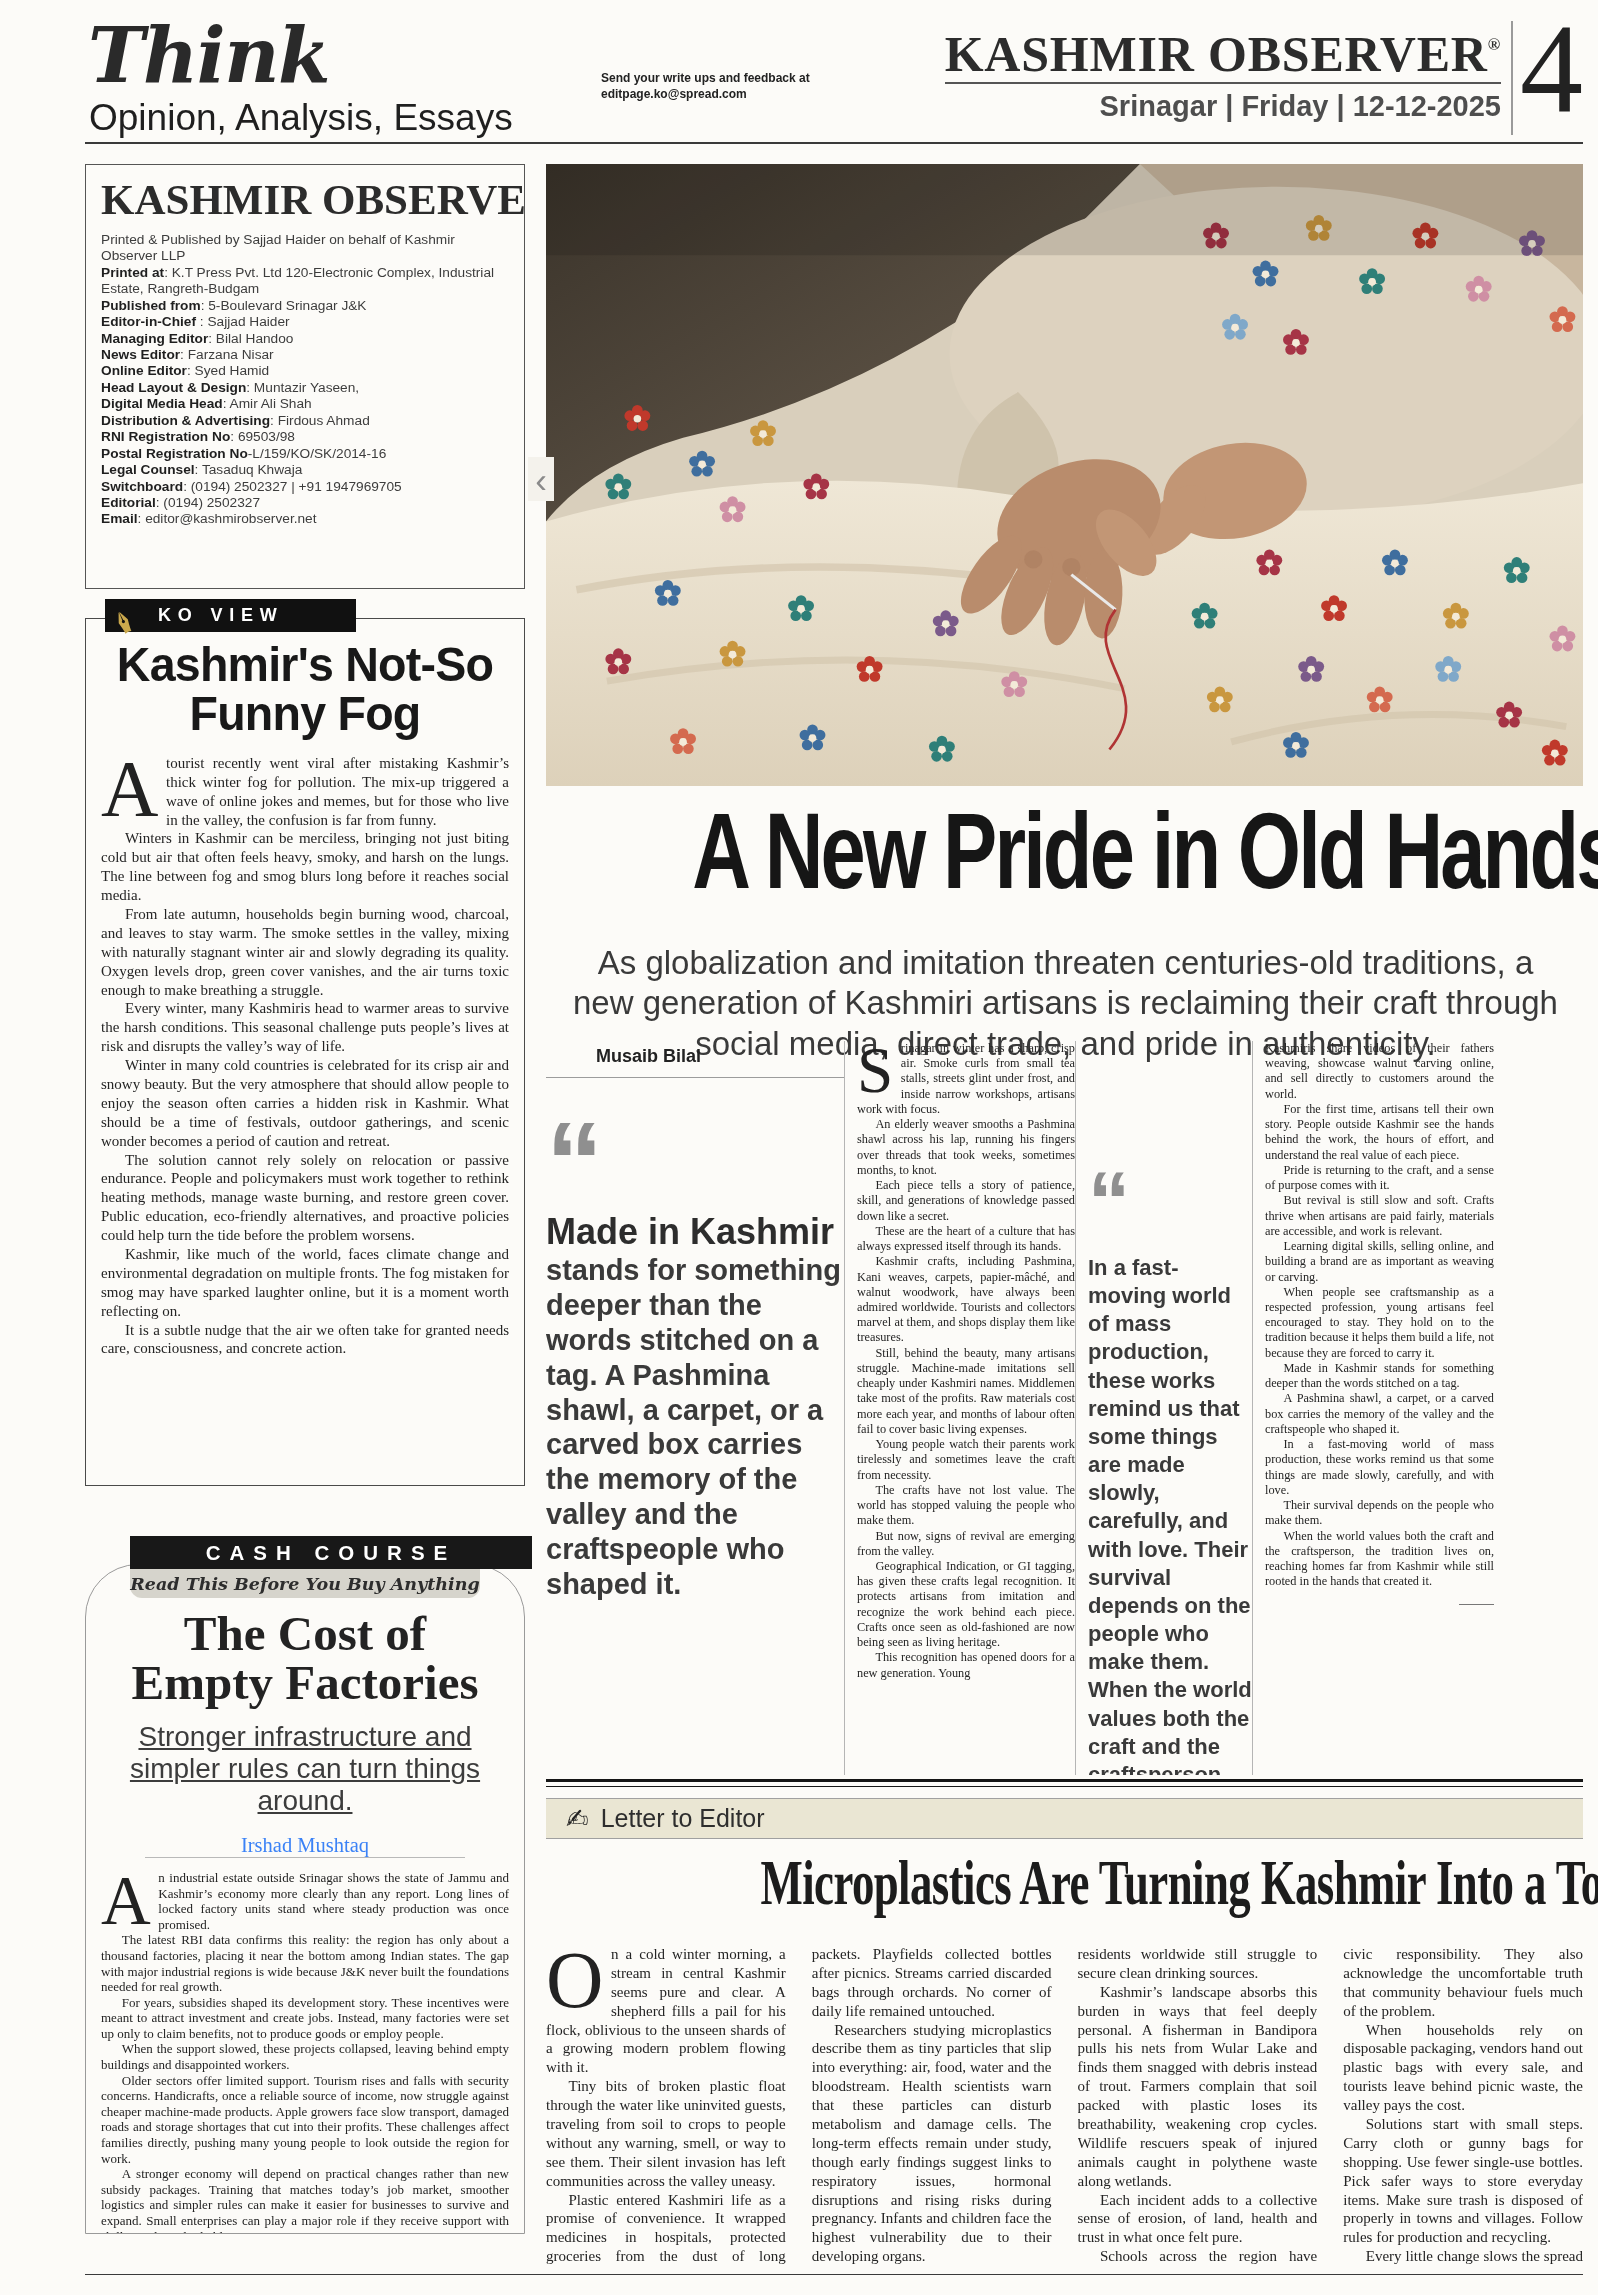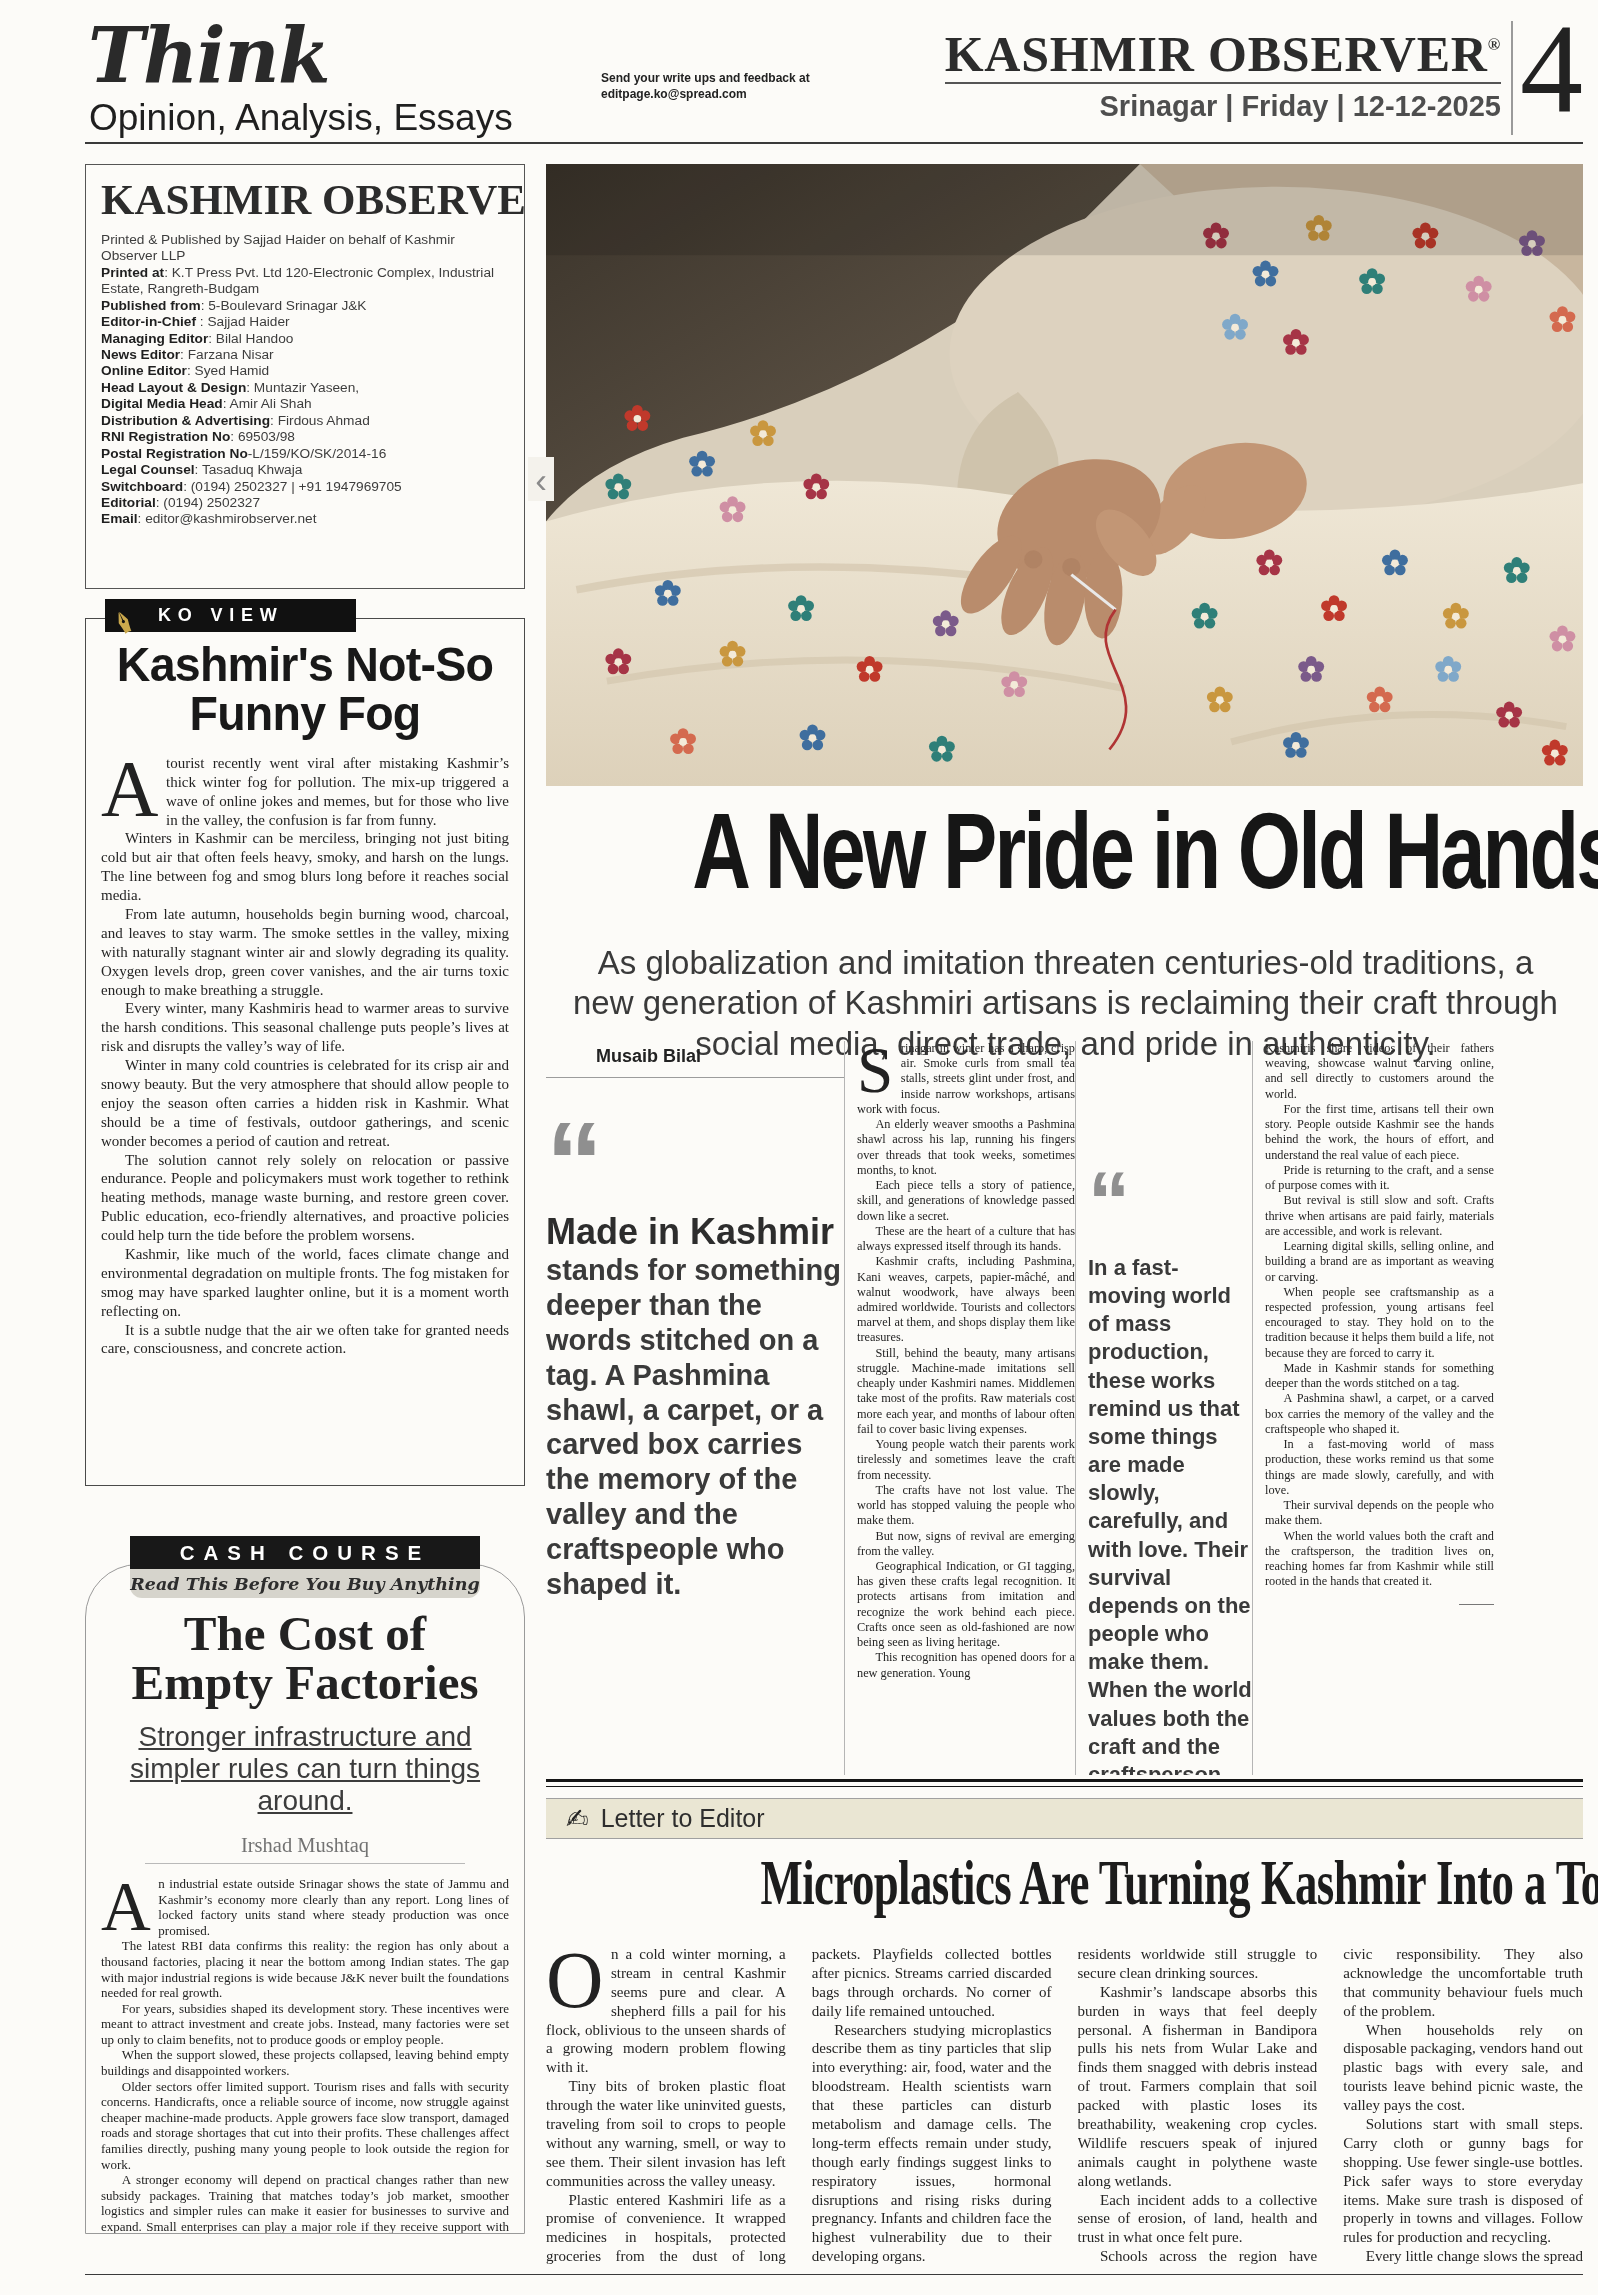--- a/index.html
+++ b/index.html
@@ -41,32 +41,32 @@
   .ko-title{margin-top:21px;text-align:center;font-family:"Liberation Sans",sans-serif;font-weight:bold;
             font-size:48px;line-height:1.03;letter-spacing:-0.8px;color:#191919;transform:scaleX(.97);transform-origin:center;}
   .ko-body{margin-top:15px;font-size:15px;line-height:1.26;text-align:justify;color:#242424;}
   .ko-body p{text-indent:1.6em;}
   .ko-body p:first-child{text-indent:0;}
   .dropcap p:first-child::first-letter{float:left;font-size:5.3em;line-height:.82;padding:3px 7.6px 0 0;color:#222;}
 
   
   .cash-box{position:absolute;left:85px;top:1564px;width:440px;height:670px;border:1.1px solid #9a9a9a;
             border-radius:53px 53px 0 0;box-sizing:border-box;padding:0 15px;overflow:hidden;}
-  .cash-bar{position:absolute;left:130px;top:1536px;width:350px;height:33px;background:#181818;color:#fff;z-index:3;
+  .cash-bar{position:absolute;left:130px;top:1536px;width:402px;height:33px;background:#181818;color:#fff;z-index:3;
             font-family:"Liberation Sans",sans-serif;font-weight:bold;font-size:20.5px;letter-spacing:9px;
             display:flex;align-items:center;justify-content:center;}
   .cash-script{position:absolute;left:130px;top:1569px;width:350px;height:29px;background:#d6d4cc;z-index:3;
                border-radius:0 0 12px 12px;display:flex;align-items:center;justify-content:center;
                font-family:"DejaVu Serif",serif;font-style:italic;font-weight:bold;font-size:17.5px;color:#2d2d2d;}
   .cash-title{margin-top:44px;text-align:center;font-family:"Liberation Serif",serif;font-weight:bold;
               font-size:49px;line-height:1.0;color:#232323;}
   .cash-deck{margin-top:13.7px;text-align:center;font-family:"Liberation Sans",sans-serif;font-size:28px;
              line-height:1.15;color:#3c3c3c;text-decoration:underline;}
-  .cash-byline{margin-top:16.7px;text-align:center;font-family:"Liberation Serif",serif;font-size:20.5px;color:#737373;
-               border-bottom:1.5px solid #b9b9b9;width:320px;margin-left:auto;margin-right:auto;padding-bottom:6px;}
+  .cash-byline{margin-top:16.7px;text-align:center;font-family:"Liberation Serif",serif;font-size:20.5px;color:#3b82f6;
+               border-bottom:1.5px solid #b9b9b9;width:320px;margin-left:auto;margin-right:auto;}
   .cash-body{margin-top:12px;font-size:13px;line-height:1.2;text-align:justify;color:#242424;}
   .cash-body p{text-indent:1.6em;}
   .cash-body p:first-child{text-indent:0;}
 
   
   .photo{position:absolute;left:546px;top:164px;width:1037px;height:622px;overflow:hidden;}
   .photo svg{display:block;width:100%;height:100%;}
   .photo-nav{position:absolute;left:528px;top:457px;width:26px;height:44px;background:#f4f2ec;color:#8a8a8a;
              display:flex;align-items:center;justify-content:center;font-size:35px;font-family:"Liberation Sans",sans-serif;
              cursor:pointer;z-index:5;line-height:1;}

